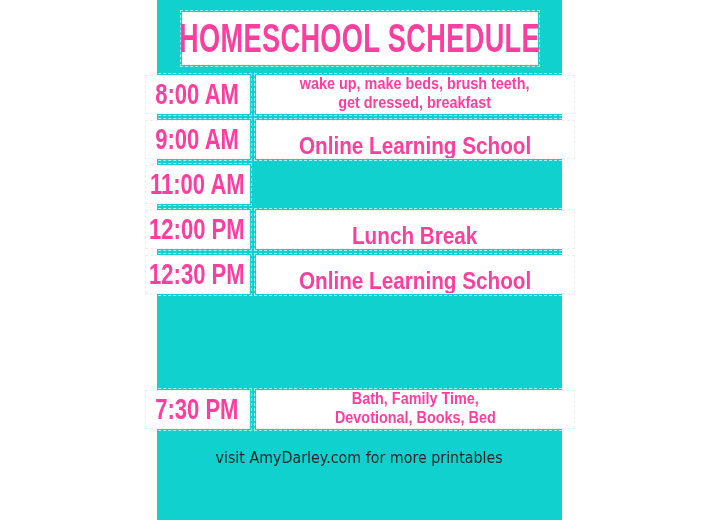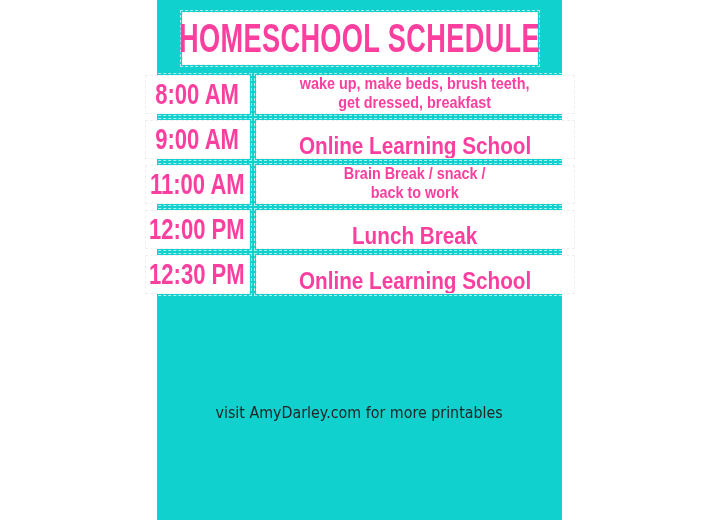--- a/index.html
+++ b/index.html
@@ -91,24 +91,20 @@
     </div>
     <div class="box activity-box">
       <div class="activity-text">Online Learning School</div>
     </div>
   </div>
 
   <div class="row multi">
     <div class="box time-box">
       <div class="time-text">11:00 AM</div>
     </div>
-    <div class="box activity-box">
-      <div class="activity-text">Brain Break / snack /
-back to work</div>
-    </div>
   </div>
 
   <div class="row">
     <div class="box time-box">
       <div class="time-text">12:00 PM</div>
     </div>
     <div class="box activity-box">
       <div class="activity-text">Lunch Break</div>
     </div>
   </div>
@@ -122,16 +118,25 @@
     </div>
   </div>
 
 
   <div class="row">
   </div>
 
   <div class="row">
   </div>
 
+  <div class="row multi">
+    <div class="box time-box">
+      <div class="time-text">7:30 PM</div>
+    </div>
+    <div class="box activity-box">
+      <div class="activity-text">Bath, Family Time,
+Devotional, Books, Bed</div>
+    </div>
+  </div>
 </div>
 
   <div class="footer-text">visit AmyDarley.com for more printables</div>
 </div>
 
 </body></html>

